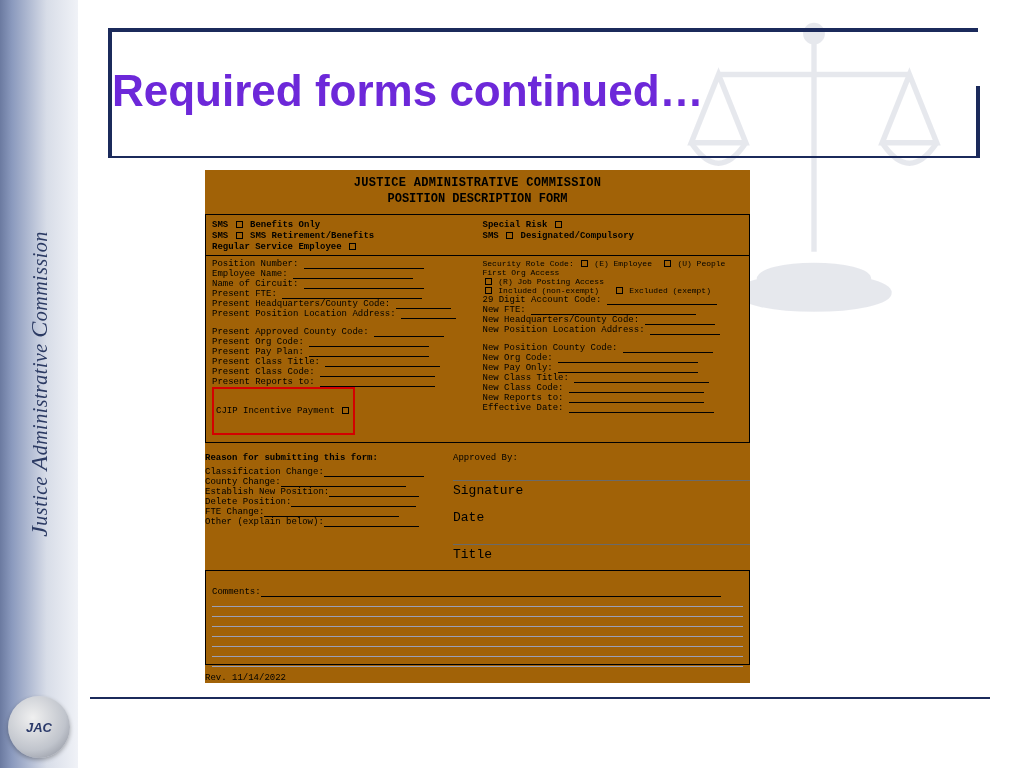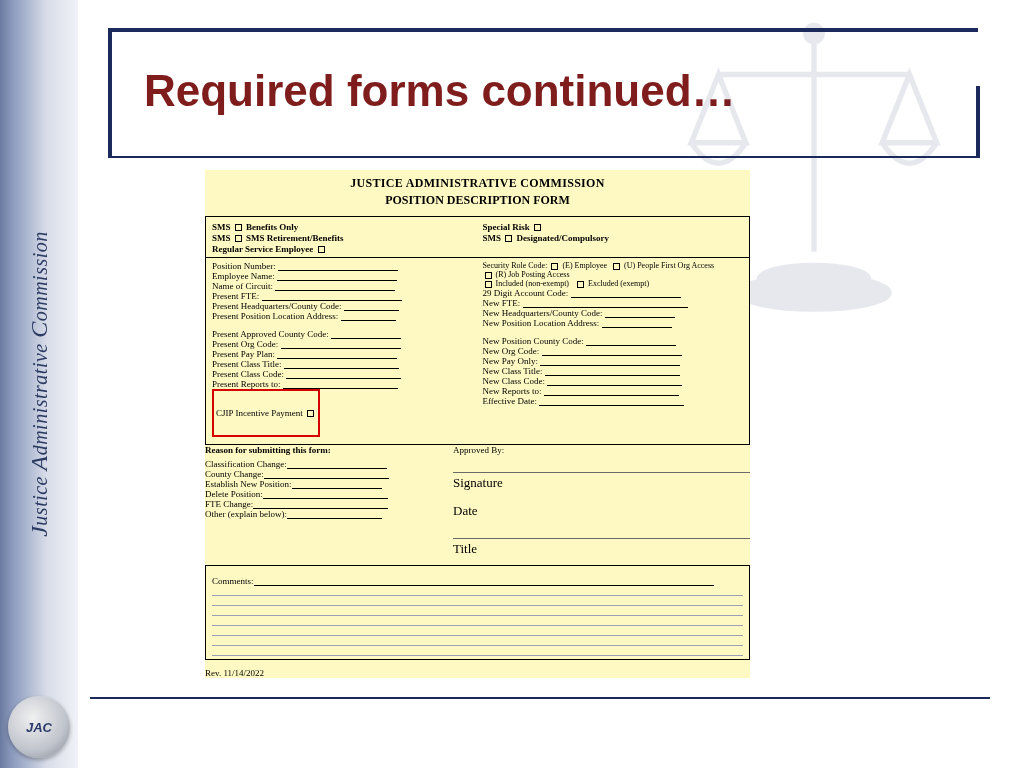--- a/index.html
+++ b/index.html
@@ -55,24 +55,24 @@
     background: #1b2a5b;
   }
   .frame-right {
     position: absolute;
     left: 976px; top: 86px;
     width: 4px; height: 72px;
     background: #1b2a5b;
   }
   .title {
     position: absolute;
-    left: 144px; top: 66px;
+    left: 112px; top: 66px;
     font-size: 44px;
     font-weight: bold;
-    color: #7f1d1d;
+    color: #6d28d9;
   }
   .hr-under {
     position: absolute;
     left: 108px; top: 156px;
     width: 870px; height: 2px;
     background: #1b2a5b;
   }
   .hr-bottom {
     position: absolute;
     left: 90px; top: 697px;
@@ -84,22 +84,22 @@
     position: absolute;
     right: 70px; top: 20px;
     width: 280px; height: 300px;
     opacity: 0.10;
     z-index: 0;
   }
   .form-wrap {
     position: absolute;
     left: 205px; top: 170px;
     width: 545px;
-    background: #fef9c3;
-    font-family: Liberation Serif, serif;
+    background: #a16207;
+    font-family: Liberation Mono, monospace;
     font-size: 9px;
     color: #000;
     z-index: 3;
   }
   .form-head1 {
     text-align: center;
     font-weight: bold;
     font-size: 12px;
     letter-spacing: 0.3px;
     margin: 6px 0 2px;
@@ -125,35 +125,35 @@
     height: 9px;
     vertical-align: bottom;
   }
   .highlight {
     border: 2px solid #d40000;
     padding: 17px 2px;
     display: inline-block;
   }
   .reason-sec {
     display: flex;
-    margin-top: 0;
+    margin-top: 10px;
     gap: 18px;
   }
   .reason-left { flex: 0 0 230px; }
   .reason-right { flex: 1; }
   .sig-line {
     border-bottom: 1px solid #6a6a6a;
     height: 12px;
     margin-bottom: 2px;
   }
   .sig-row { display: flex; gap: 12px; font-size: 13px; flex-direction: column; }
   .comments-box {
     border: 1px solid #000;
     margin-top: 8px;
-    padding: 10px 6px 2px;
+    padding: 16px 6px 2px;
     height: 95px;
   }
   .cm-line {
     border-bottom: 1px solid #9aa0b8;
     height: 10px;
   }
   .rev { margin-top: 8px; font-size: 9px; }
   .small { font-size: 8px; }
 </style>
 </head>

